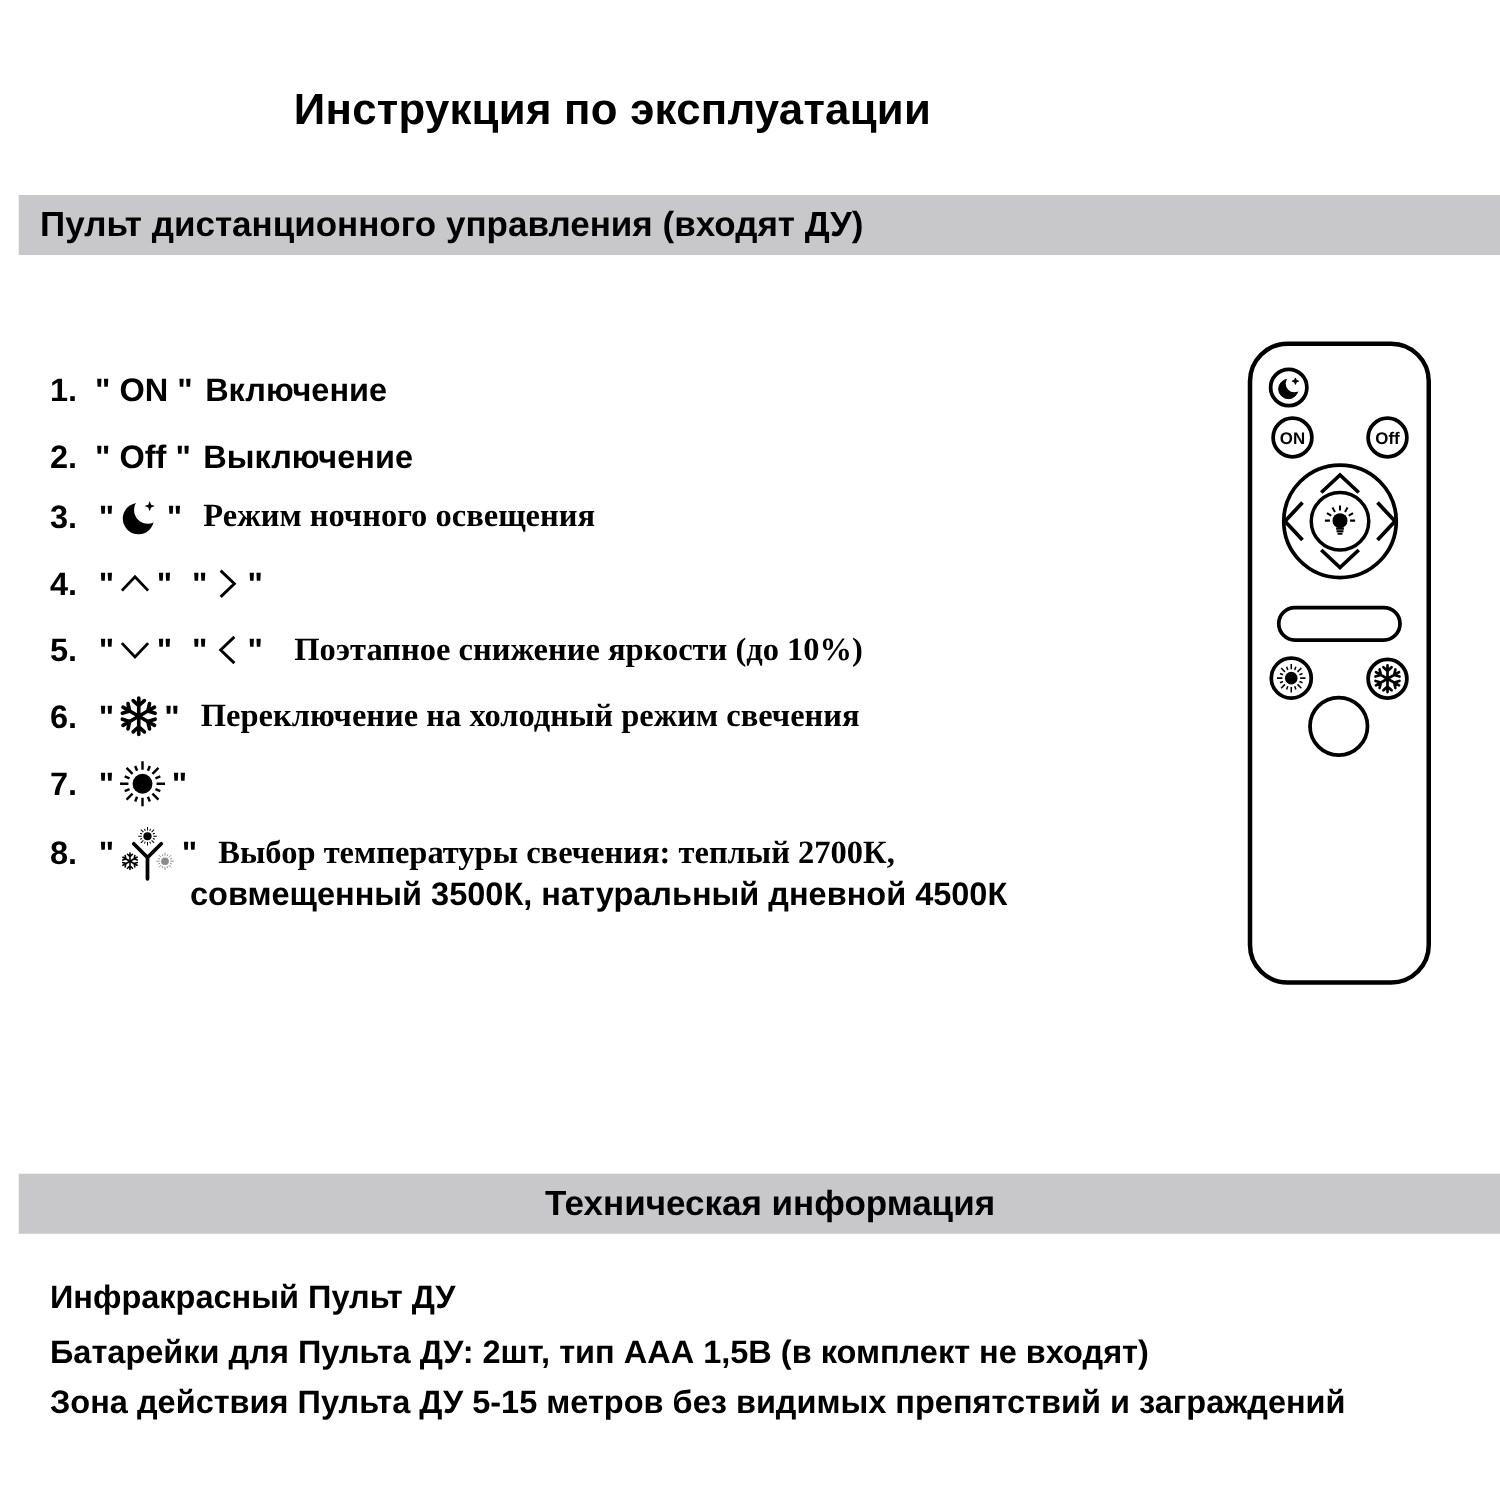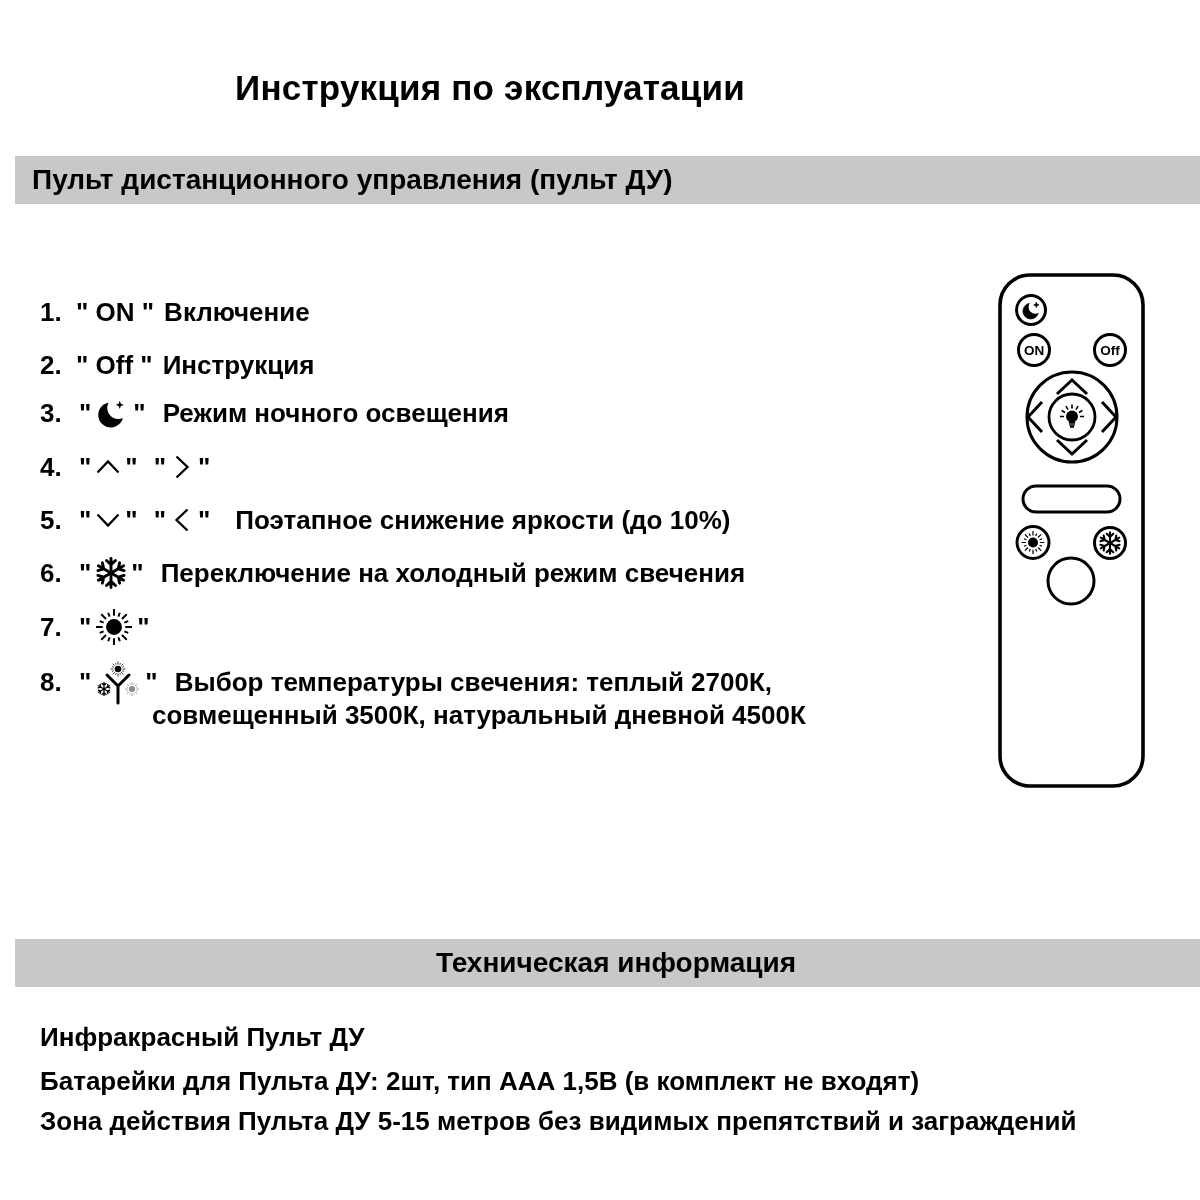--- a/index.html
+++ b/index.html
@@ -21,21 +21,21 @@
   .bar1{top:156px;}
   .bar2{top:939px;justify-content:center;}
   .li{
     left:40px;height:44px;display:flex;align-items:center;
     font-size:26px;white-space:nowrap;
   }
   .num{width:36px;flex:0 0 auto;}
   .q{margin:0 3px;}
   .grp{display:flex;align-items:center;}
   .gap{width:10px;flex:0 0 auto;}
-  .lbl{margin-left:14px;}
+  .lbl{margin-left:14px;font-family:Liberation Serif, serif;}
   .btxt{margin-right:10px;}
   .tech-line{left:40px;height:42px;display:flex;align-items:center;font-size:26px;white-space:nowrap;}
   svg{display:block;color:#000;}
   .ic{flex:0 0 auto;}
   .rc-text{font-family:"Liberation Sans", sans-serif;font-weight:bold;}
 </style>
 </head>
 <body>
 
 <svg width="0" height="0" style="position:absolute" aria-hidden="true">
@@ -66,33 +66,33 @@
       <path fill="none" stroke="currentColor" stroke-width="1.4" d="M7,0L10.5,0 M-7,0L-10.5,0 M0,-7L0,-10.5 M6.06,-3.5L9.1,-5.25 M-6.06,-3.5L-9.1,-5.25 M3.5,-6.06L5.25,-9.1 M-3.5,-6.06L-5.25,-9.1"></path>
       <path fill="none" stroke="currentColor" stroke-width="1.5" d="M-2.7,5.6H2.7 M-2.4,7.4H2.4 M-1.7,9.1H1.7"></path>
     </g>
     <path id="ic-chev" d="M-10.5,5.5 L0,-5.5 L10.5,5.5" fill="none" stroke="currentColor" stroke-width="2.3"></path>
   </defs>
 </svg>
 
 <div class="abs page-title">Инструкция по эксплуатации</div>
 
 <div class="abs bar bar1">
-  <span>Пульт дистанционного управления (пульт ДУ)</span>
+  <span>Пульт дистанционного управления (входят ДУ)</span>
 </div>
 
 <div class="abs li" style="top:290px">
   <span class="num">1.</span>
   <span class="btxt">" ON "</span>
   <span>Включение</span>
 </div>
 
 <div class="abs li" style="top:343px">
   <span class="num">2.</span>
   <span class="btxt">" Off "</span>
-  <span>Инструкция</span>
+  <span>Выключение</span>
 </div>
 
 <div class="abs li" style="top:391px">
   <span class="num">3.</span>
   <span class="q">"</span>
   <svg class="ic" width="36" height="36" viewBox="-18 -18 36 36">
     <use href="#ic-moon" transform="scale(1.25)"></use>
   </svg>
   <span class="q">"</span>
   <span class="lbl">Режим ночного освещения</span>

